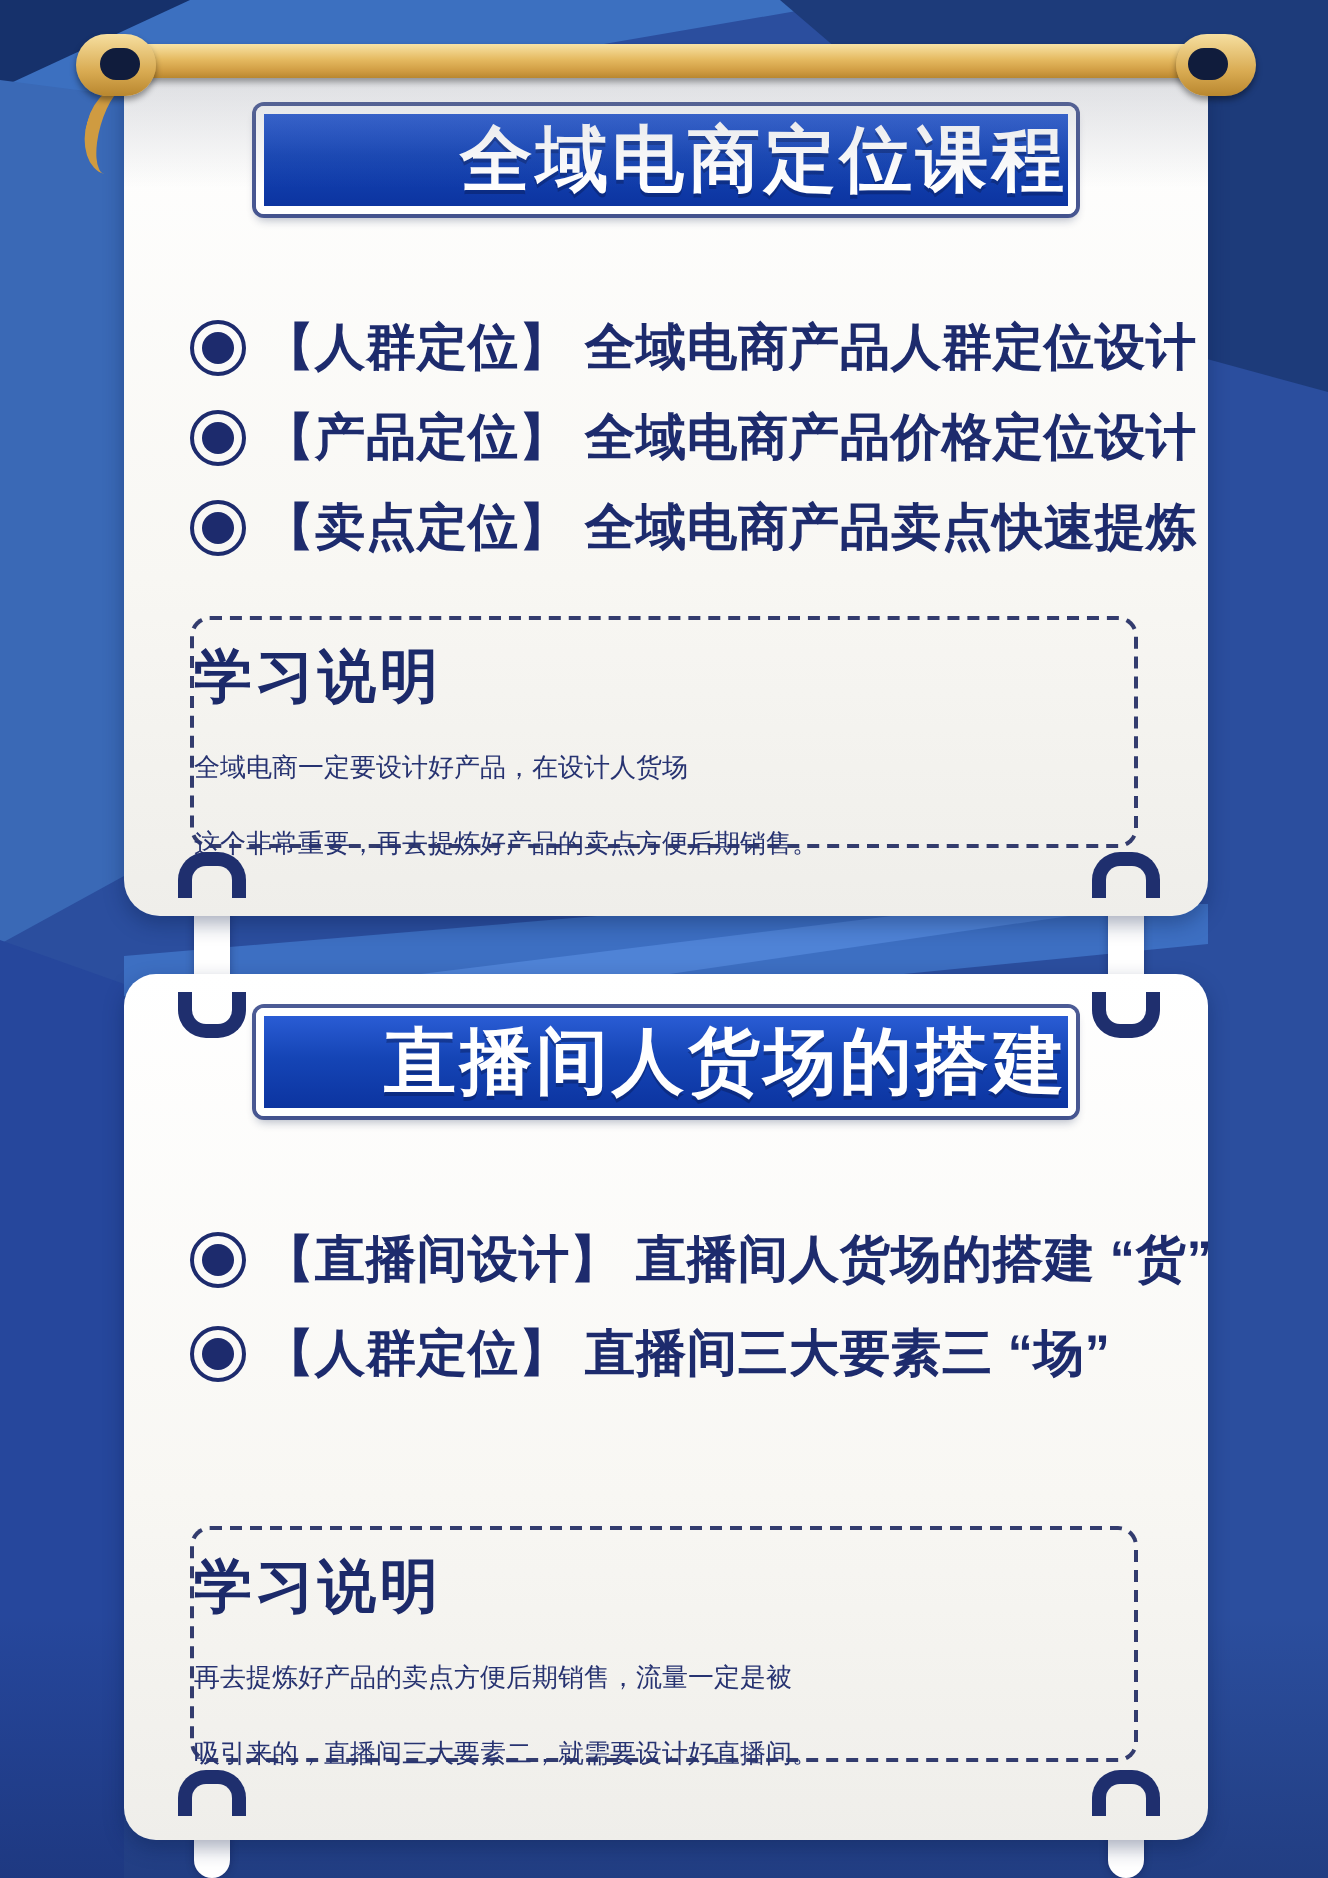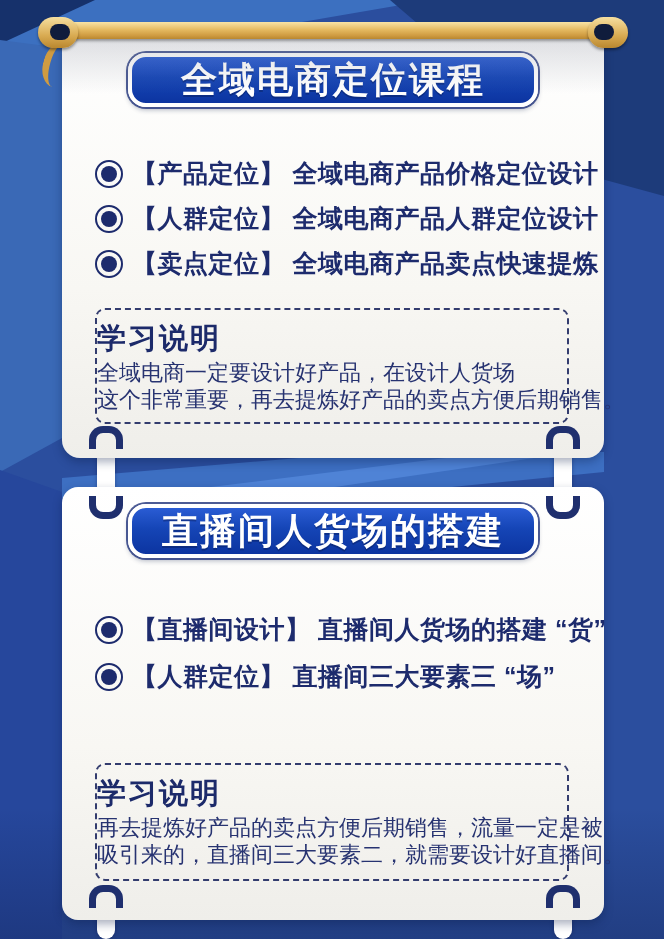--- a/index.html
+++ b/index.html
@@ -39,43 +39,43 @@
   .card{position:absolute;left:62px;width:542px;z-index:2;
     background:linear-gradient(180deg,#ffffff 0%,#f8f7f3 60%,#efeeea 100%);
     box-shadow:0 4px 10px rgba(10,25,70,.35);}
   .card1{top:36px;height:422px;border-radius:10px 10px 18px 18px;}
   .card1::before{content:"";position:absolute;top:0;left:0;right:0;height:58px;
     background:linear-gradient(180deg,rgba(120,125,140,.26),rgba(120,125,140,0));
     border-radius:10px 10px 0 0;pointer-events:none;}
   .card2{top:487px;height:433px;border-radius:16px;}
   
   .pill{box-sizing:border-box;width:410px;height:54px;margin:17px auto 0;
-    border:4px solid #ffffff;border-radius:18px;
+    border:4px solid #ffffff;border-radius:4px;
     box-shadow:0 0 0 2px rgba(45,62,130,.85),0 3px 5px rgba(10,25,70,.3);
     background:linear-gradient(180deg,#2a5cd4 0%,#1545b6 45%,#0c34a0 100%);
-    display:flex;align-items:center;justify-content:center;}
+    display:flex;align-items:center;justify-content:flex-end;}
   .pill span{color:#ffffff;font-size:36px;font-weight:900;letter-spacing:2px;
     text-shadow:0 2px 0 rgba(8,25,80,.4);white-space:nowrap;}
   
   .bullets{list-style:none;margin:0;padding:0;}
   .card1 .bullets{margin-top:44px;}
   .card2 .bullets{margin-top:48px;}
   .bullets li{display:flex;align-items:center;height:45px;padding-left:33px;}
   .card2 .bullets li{height:47px;}
   .ring{box-sizing:content-box;flex:0 0 auto;width:24px;height:24px;border:2px solid #1d2b6d;
     border-radius:50%;margin-right:9px;display:flex;align-items:center;justify-content:center;}
   .ring i{width:16px;height:16px;border-radius:50%;background:#1d2b6d;}
   .bullets .btxt{font-size:25px;font-weight:600;color:#1d2b6d;white-space:nowrap;letter-spacing:.5px;}
   
   .note{position:absolute;left:33px;right:35px;border:2px dashed #333c6e;border-radius:10px;
     text-align:left;background:transparent;}
   .card1 .note{top:272px;height:112px;}
   .card2 .note{top:276px;height:114px;}
   .note-title{margin-top:9px;font-size:29px;font-weight:900;color:#1c2a6a;letter-spacing:2px;}
-  .note-line{margin-top:1px;font-size:22px;font-weight:500;color:#273371;white-space:nowrap;line-height:26px;}
+  .note-line{margin-top:12px;font-size:13px;font-weight:500;color:#273371;white-space:nowrap;line-height:26px;}
   
   .strap{position:absolute;width:18px;border-radius:9px;background:#ffffff;z-index:1;
     box-shadow:0 0 4px rgba(0,0,40,.3);}
   .strap.mid{top:430px;height:78px;}
   .strap.bottom{top:898px;height:41px;}
   .strap.l{left:97px;} .strap.r{left:554px;}
   .hook{position:absolute;box-sizing:content-box;width:20px;height:16px;border:7px solid #1f2f6e;z-index:3;}
   .hook.arch{border-bottom:none;border-radius:14px 14px 0 0;}
   .hook.u{border-top:none;border-radius:0 0 14px 14px;}
   .hook.hl{left:27px;} .hook.hr{left:484px;}
@@ -113,27 +113,27 @@
 
 <section class="card card1">
   <div class="pill">
     <span>全域电商定位课程</span>
   </div>
   <ul class="bullets">
     <li>
       <span class="ring">
           <i></i>
         </span>
-      <span class="btxt">【产品定位】 全域电商产品价格定位设计</span>
+      <span class="btxt">【人群定位】 全域电商产品人群定位设计</span>
     </li>
     <li>
       <span class="ring">
           <i></i>
         </span>
-      <span class="btxt">【人群定位】 全域电商产品人群定位设计</span>
+      <span class="btxt">【产品定位】 全域电商产品价格定位设计</span>
     </li>
     <li>
       <span class="ring">
           <i></i>
         </span>
       <span class="btxt">【卖点定位】 全域电商产品卖点快速提炼</span>
     </li>
   </ul>
   <div class="note">
     <div class="note-title">学习说明</div>

